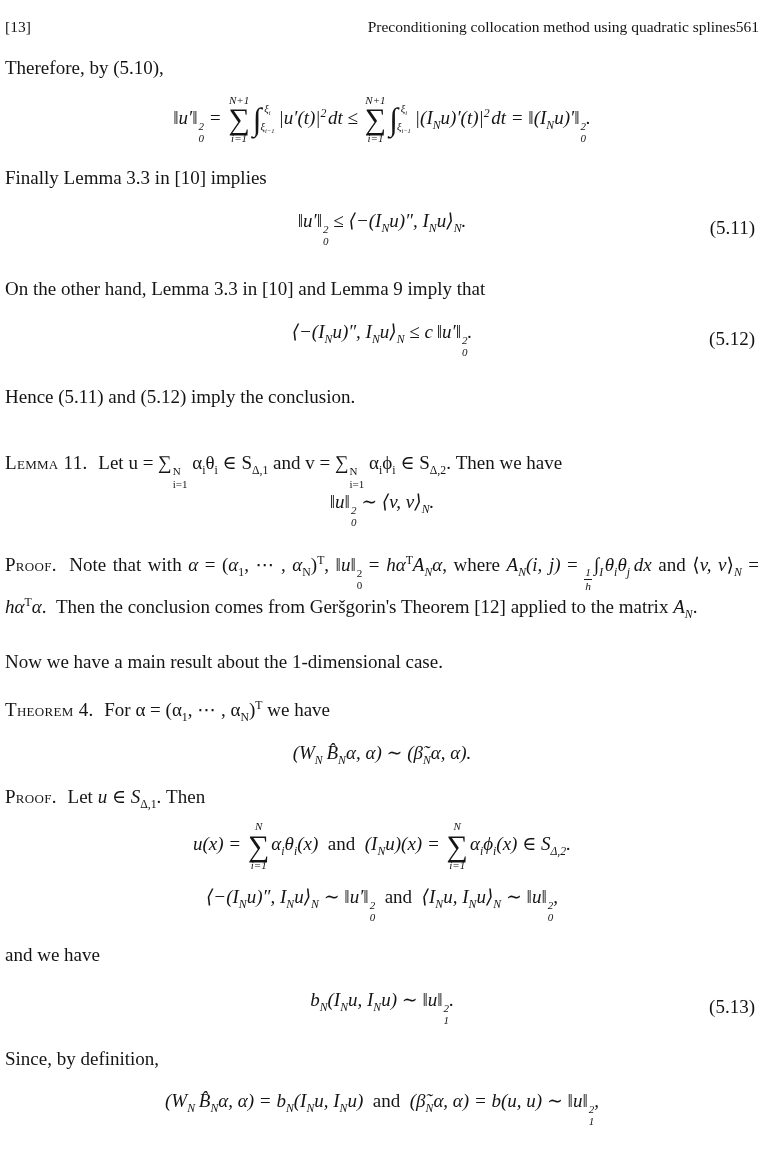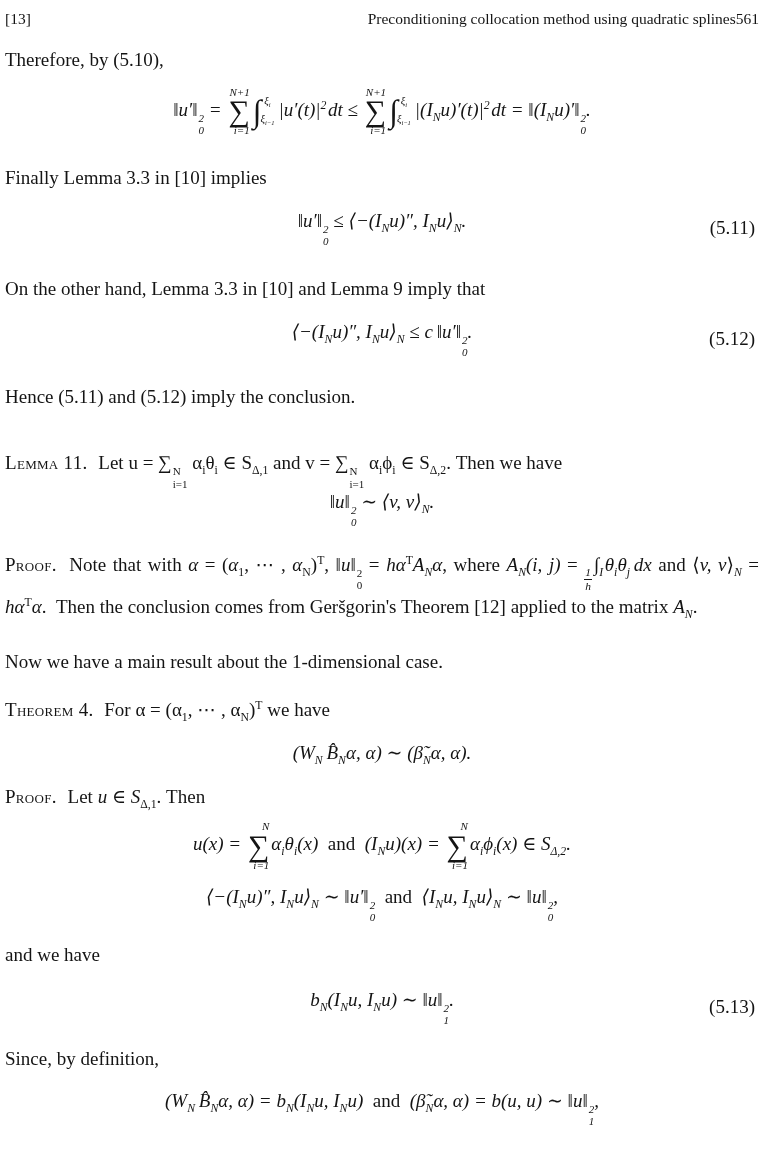--- a/index.html
+++ b/index.html
@@ -2,52 +2,52 @@
 <html><head>
 <meta charset="utf-8">
 <style>
   *{box-sizing:border-box}
   html,body{margin:0;padding:0}
   body{
     width:765px;height:1167px;background:#ffffff;color:#141414;
     font-family:"Liberation Serif","DejaVu Serif","DejaVu Sans",serif;
     font-size:19px;overflow:hidden;
   }
-  .page{padding:8px 6px 0 5px}
+  .page{padding:16px 6px 0 5px}
   
   .hdr{display:flex;align-items:baseline;font-size:15.5px;padding-top:2px}
   .hdr .t{flex:1;text-align:right}
   
   p{margin:0;line-height:1.5}
   .sc{font-variant:small-caps;letter-spacing:.3px;margin-right:6px}
   .it{}
   .just{text-align:justify}
   
   .eq{position:relative;text-align:center;line-height:1.25}
   .math{font-style:italic}
   .mr{font-style:normal}
   sub,sup{font-size:.62em;line-height:0}
   .ss{display:inline-flex;flex-direction:column;align-items:flex-start;
       font-size:.58em;line-height:1.12;vertical-align:-.55em;margin-left:1px}
-  .sum{display:inline-flex;flex-direction:column;align-items:flex-end;
+  .sum{display:inline-flex;flex-direction:column;align-items:center;
        vertical-align:middle;line-height:.95;margin:0 2px}
   .sum .l{font-size:11px}
   .sum .s{font-size:30px;font-style:normal}
   .int{display:inline-flex;vertical-align:middle;margin:0 4px 0 1px}
   .int .s{font-size:32px;line-height:1;font-style:normal}
   .int .lims{display:flex;flex-direction:column;justify-content:space-between;
              font-size:10.5px;line-height:1;padding:1px 0 3px;margin-left:-1px}
   .frac{display:inline-flex;flex-direction:column;align-items:center;
         font-size:.6em;line-height:1.15;vertical-align:-.5em;margin-right:2px;font-style:italic}
   .frac .d{border-top:1px solid #141414;padding:0 1px}
   .eqtag{position:absolute;right:4px;top:50%;transform:translateY(-50%);font-style:normal}
   
   .m-therefore{margin-top:18px}
   .eq-chain{margin:12px 0 6px}
-  .m-finally{margin-top:28px}
+  .m-finally{margin-top:20px}
   .eq-511{margin:16px 0 14px}
   .m-onother{margin-top:28px}
   .eq-512{margin:16px 0 12px}
   .m-hence{margin-top:24px}
   .m-lemma{margin-top:38px}
   .eq-lemma{margin:0 0 12px}
   .m-proof1{margin-top:22px}
   .m-now{margin-top:26px}
   .m-theorem{margin-top:20px}
   .eq-thm{margin:16px 0 12px}

